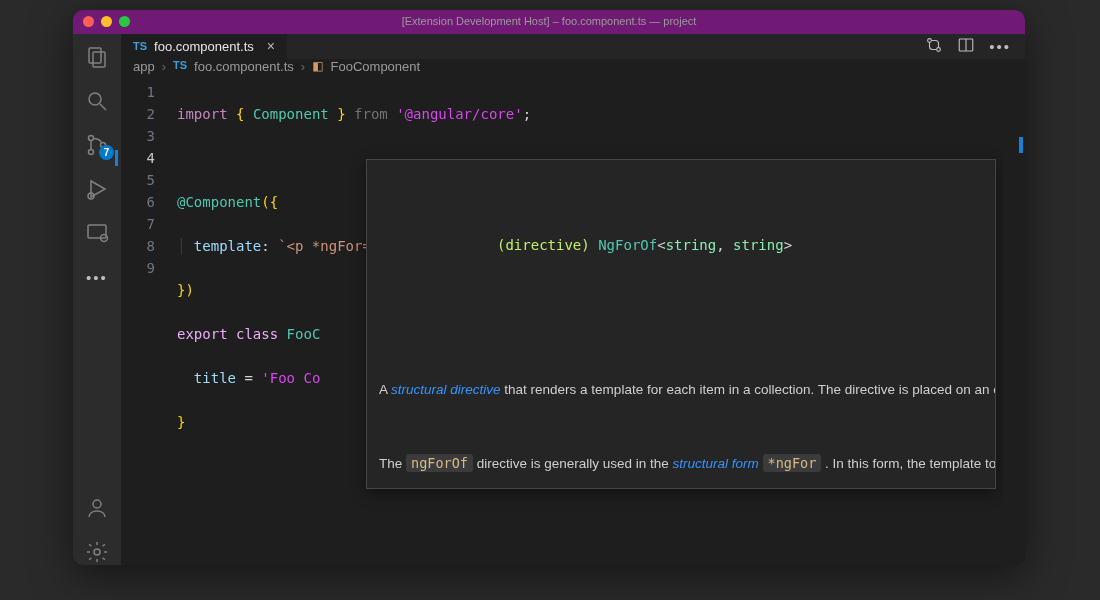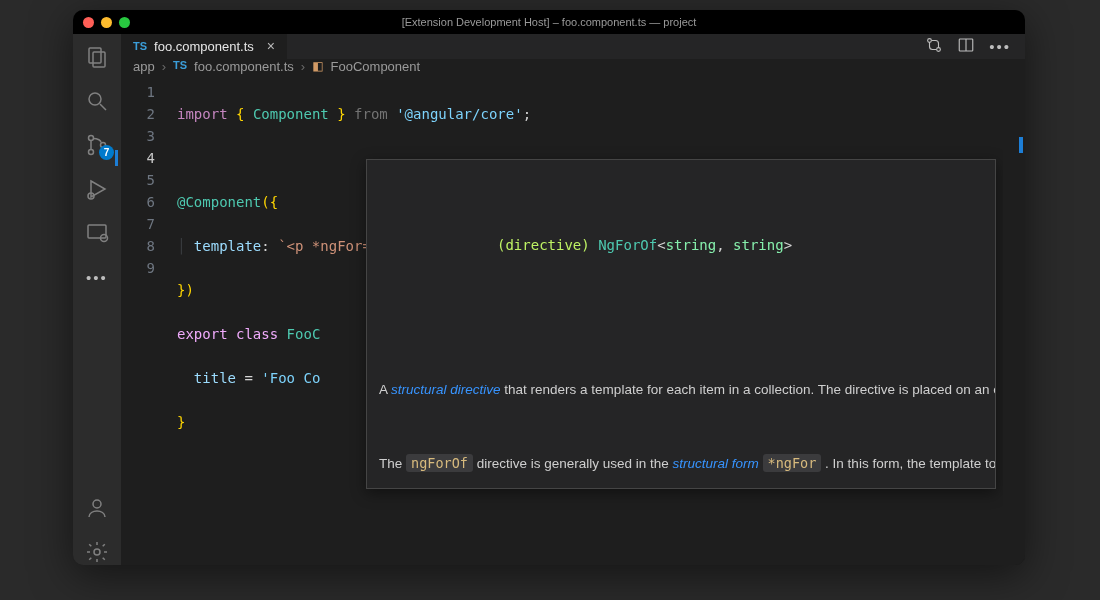--- a/index.html
+++ b/index.html
@@ -19,24 +19,24 @@
     width: 952px; height: 555px;
     background: #1e1e1e;
     border-radius: 10px;
     box-shadow: 0 10px 40px rgba(0,0,0,.5);
     overflow: hidden;
     display: flex;
     flex-direction: column;
   }
   .titlebar {
     height: 24px;
-    background: #000000;
+    background: #701a75;
     display: flex;
-    align-items: center;
-    padding: 0 10px;
+    align-items: flex-end;
+    padding: 7px 10px;
     position: relative;
   }
   .traffic { display:flex; gap:7px; }
   .traffic span {
     width:11px; height:11px; border-radius:50%; display:block;
   }
   .tclose{background:#ff5f57}.tmin{background:#febc2e}.tmax{background:#28c840}
   .titlebar .title {
     position:absolute; left:0; right:0; text-align:center;
     font-size:11px; color:#9a9a9a; pointer-events:none;
@@ -98,21 +98,21 @@
   .gutter .cur { color:#c6c6c6; position:relative;}
   .gutter .cur::before{
     content:""; position:absolute; left:-6px; top:3px; width:3px; height:16px; background:#1d7ed6;
   }
   .code {
     flex:1; padding:4px 0 0 8px; line-height:22px; white-space:pre; color:#d4d4d4;
     position:relative;
   }
   .indent{color:#3a3d41}
   .k-import{color:#c586c0}.k-brace{color:#ffd602}.k-id{color:#4ec9b0}
-  .k-from{color:#737373}.k-str{color:#7dd3fc}.k-punc{color:#d4d4d4}
+  .k-from{color:#737373}.k-str{color:#d946ef}.k-punc{color:#d4d4d4}
   .k-dec{color:#4ec9b0}.k-prop{color:#9cdcfe}.k-tmpl{color:#ce9178}
   .k-kw{color:#f0abfc}.k-class{color:#4ec9b0}
   .hover {
     position:absolute; left:197px; top:82px; width:630px; max-height:330px;
     background:#252526; border:1px solid #454545;
     box-shadow:0 4px 14px rgba(0,0,0,.45);
     font-family:-apple-system,"Segoe UI",sans-serif; font-size:13.5px;
     color:#cfcfcf; overflow:hidden;
   }
   .hover-sig {

